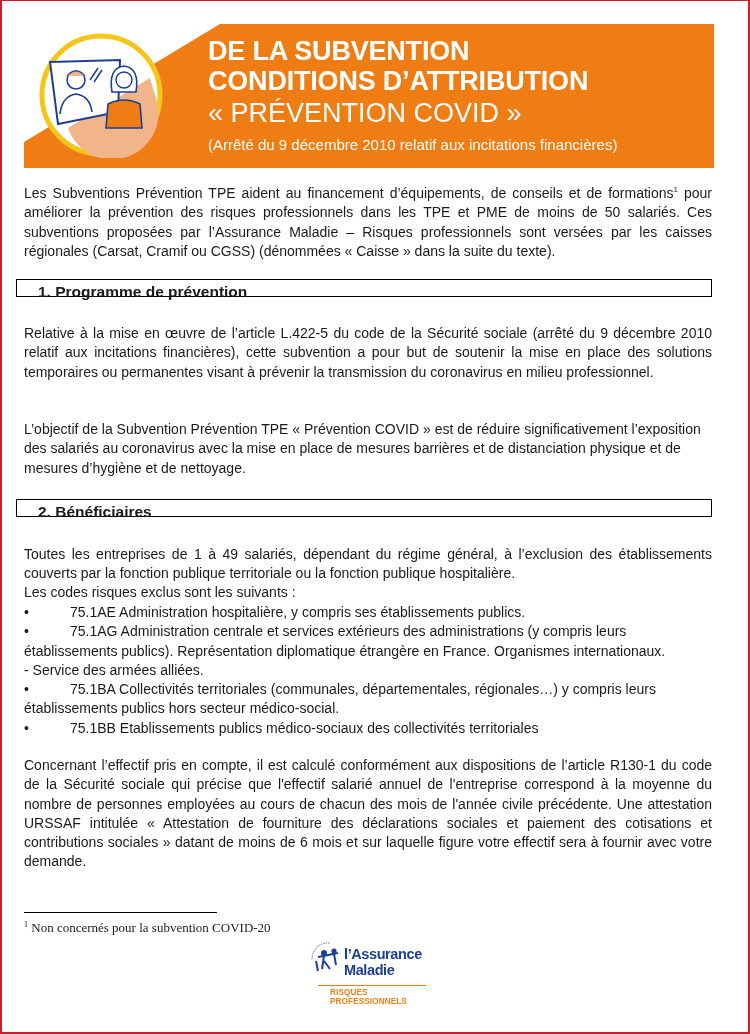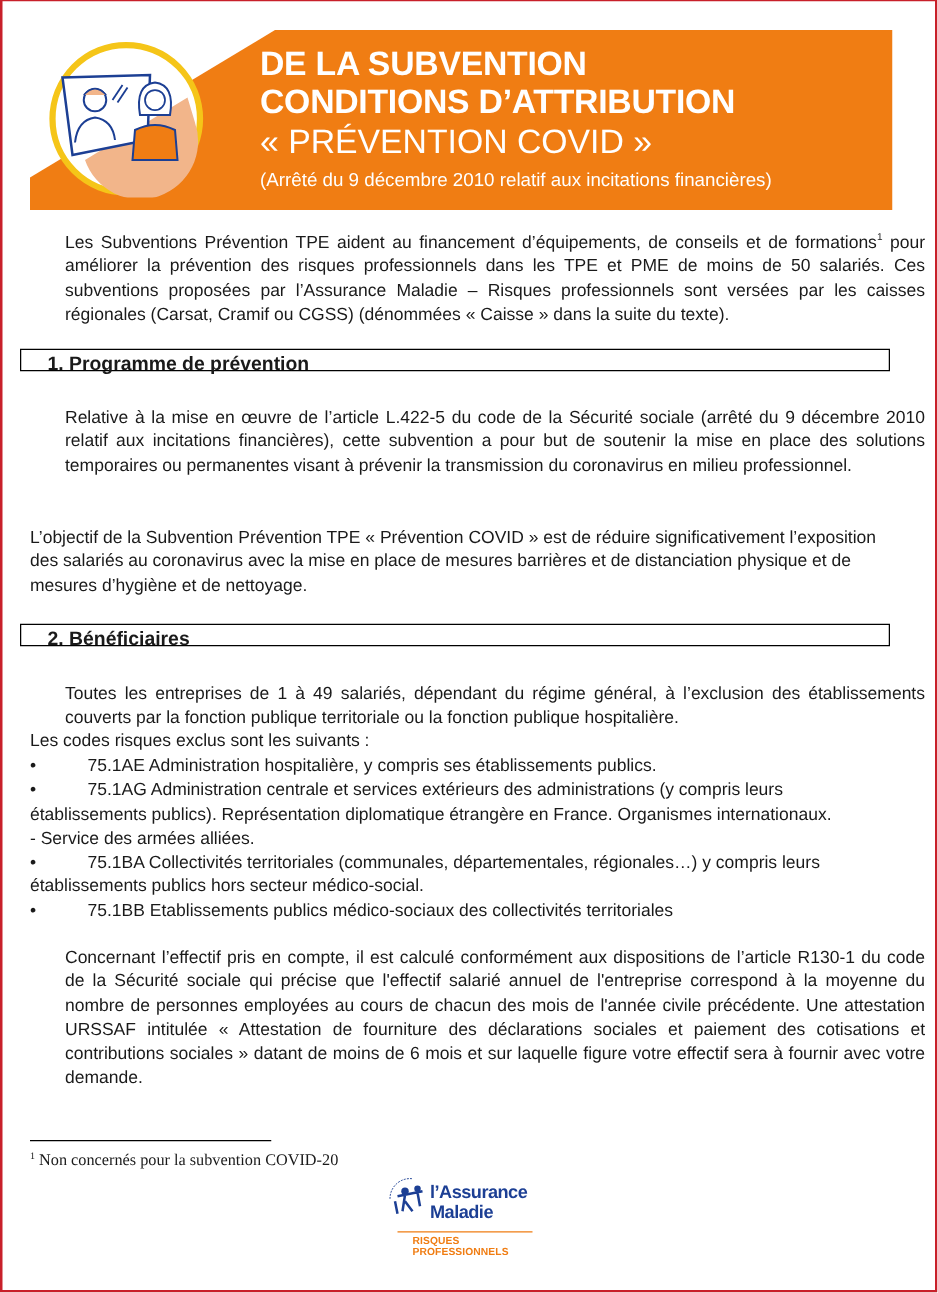--- a/index.html
+++ b/index.html
@@ -10,21 +10,21 @@
   
   .banner { position: absolute; left: 24px; top: 24px; width: 690px; height: 144px; }
   .banner-shape { position: absolute; left: 0; top: 0; width: 690px; height: 144px; }
   .emblem { position: absolute; left: 14px; top: 8px; width: 126px; height: 126px; }
   .title-block { position: absolute; left: 184px; top: 12px; color: #fff; }
   .title-line { font-weight: bold; font-size: 27px; line-height: 30px; letter-spacing: -0.2px; }
   .title-sub { font-size: 27px; line-height: 34px; }
   .title-ref { font-size: 15px; margin-top: 6px; }
 
   .content { position: absolute; left: 24px; width: 688px; font-size: 14px; line-height: 19.3px; }
-  .p { text-align: justify; margin-left: 28px; }
+  .p { text-align: justify; }
   .p sup { font-size: 8px; vertical-align: super; line-height: 0; }
 
   .section-box { position: absolute; left: 16px; width: 696px; height: 18px; border: 1.2px solid #000; padding-left: 21px; font-weight: bold; font-size: 15.5px; line-height: 23px; }
 
   .bullet-row { display: block; }
   .bullet { display: inline-block; width: 46px; }
 
   .footnote-rule { position: absolute; left: 24px; top: 912px; width: 193px; border-top: 1px solid #000; }
   .footnote { position: absolute; left: 24px; top: 920px; font-family: "Liberation Serif", serif; font-size: 13px; }
   .footnote sup { font-size: 8px; }

